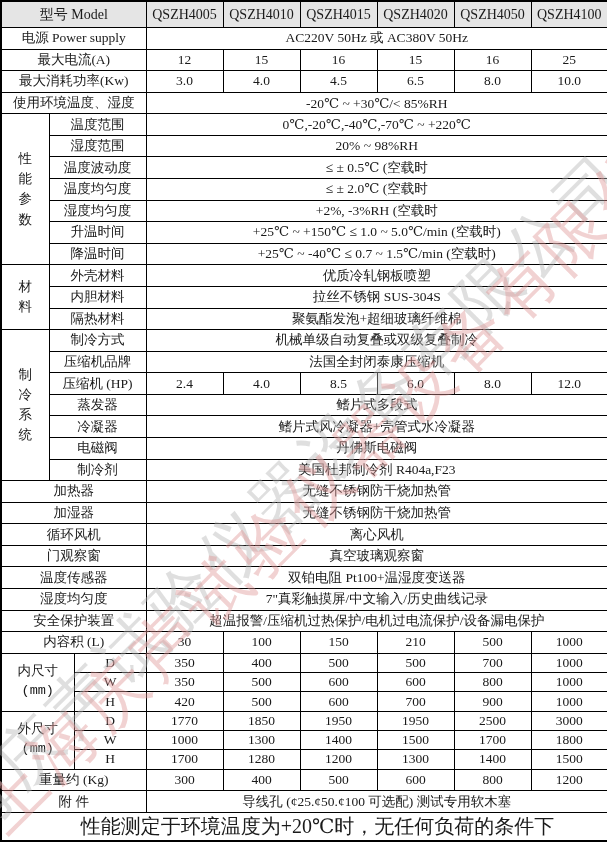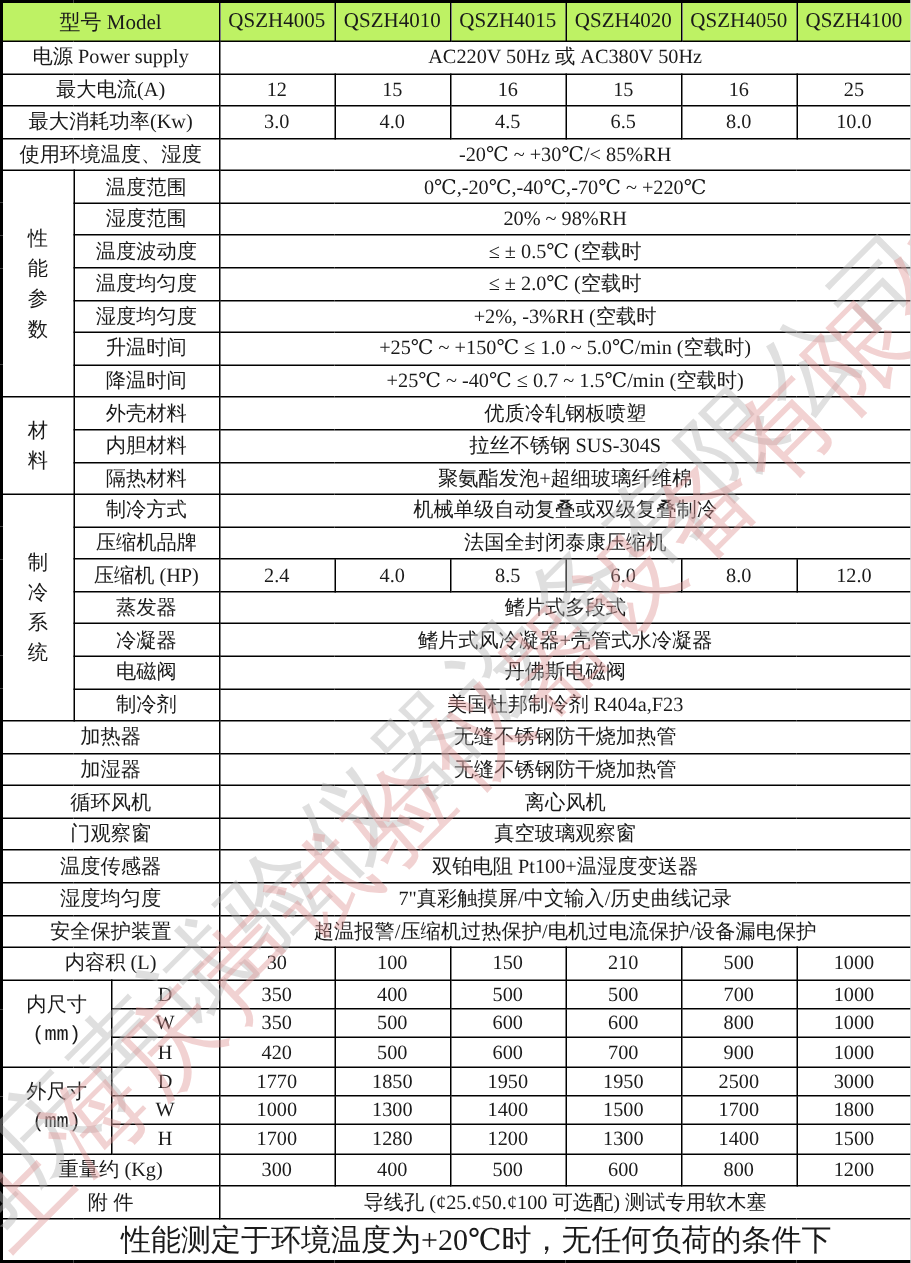--- a/index.html
+++ b/index.html
@@ -27,21 +27,21 @@
     vertical-align: middle;
     color: #1a1a1a;
     font-size: 13.5px;
     padding: 0 2px;
     overflow: hidden;
   }
   table.spec thead td {
     height: 25px;
     font-size: 14px;
   }
-  td.header-cell { background: #bef264; }
+  td.header-cell { background: #e5e5e5; }
   td.label-cell  { font-size: 14px; }
   td.group-cell  {
     font-size: 14px;
     line-height: 1.5;
     white-space: pre-line;
     padding: 0 1px;
   }
   td.group-cell.wide { line-height: 1.4; font-family: Liberation Mono, monospace; }
   td.value-cell, td.data-cell { font-size: 13.5px; }
   tr.footer-row td { font-size: 20px; height: 25px; padding-left: 28px; }

